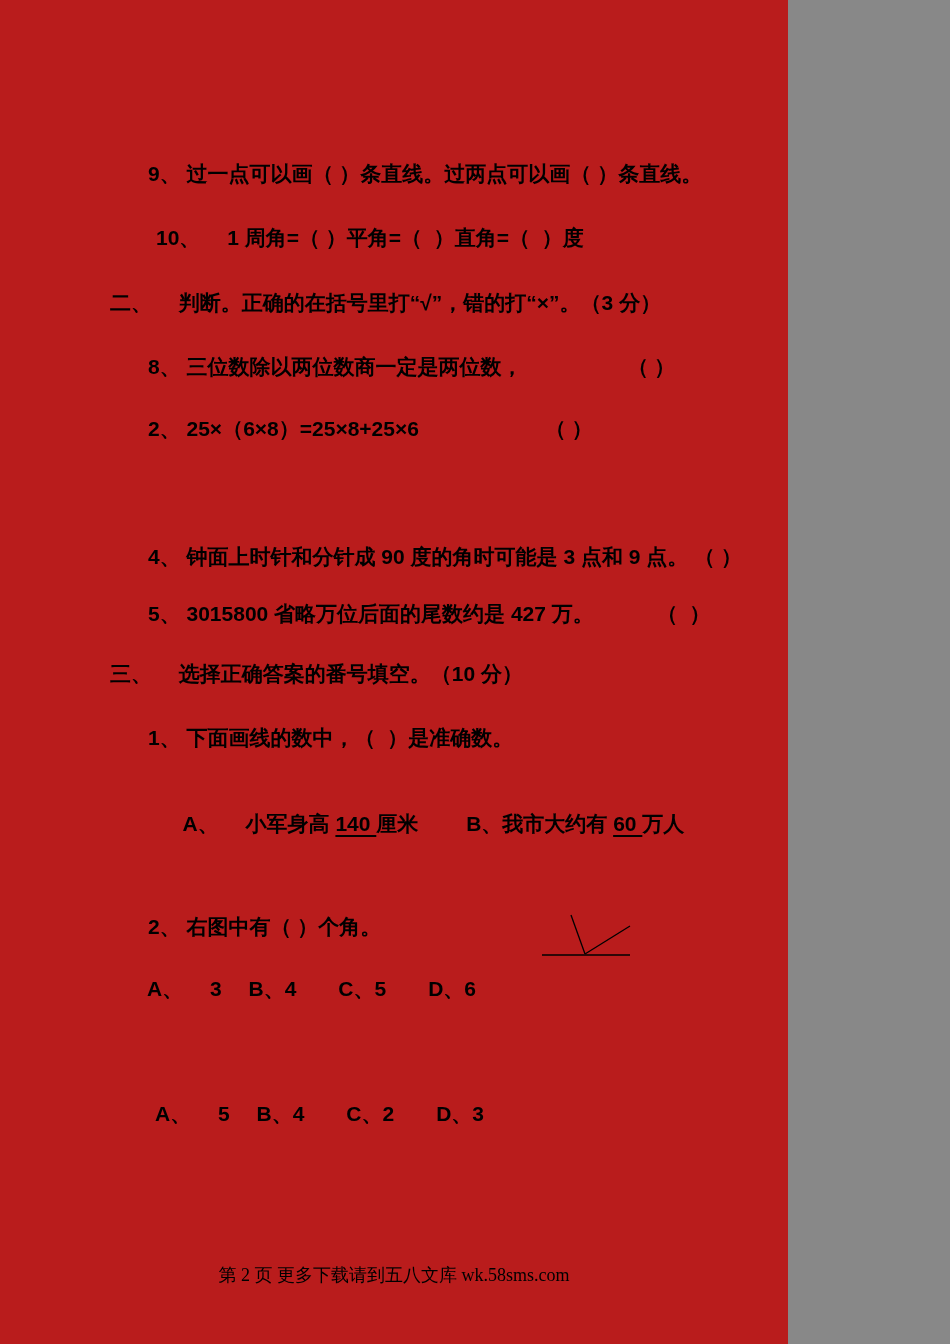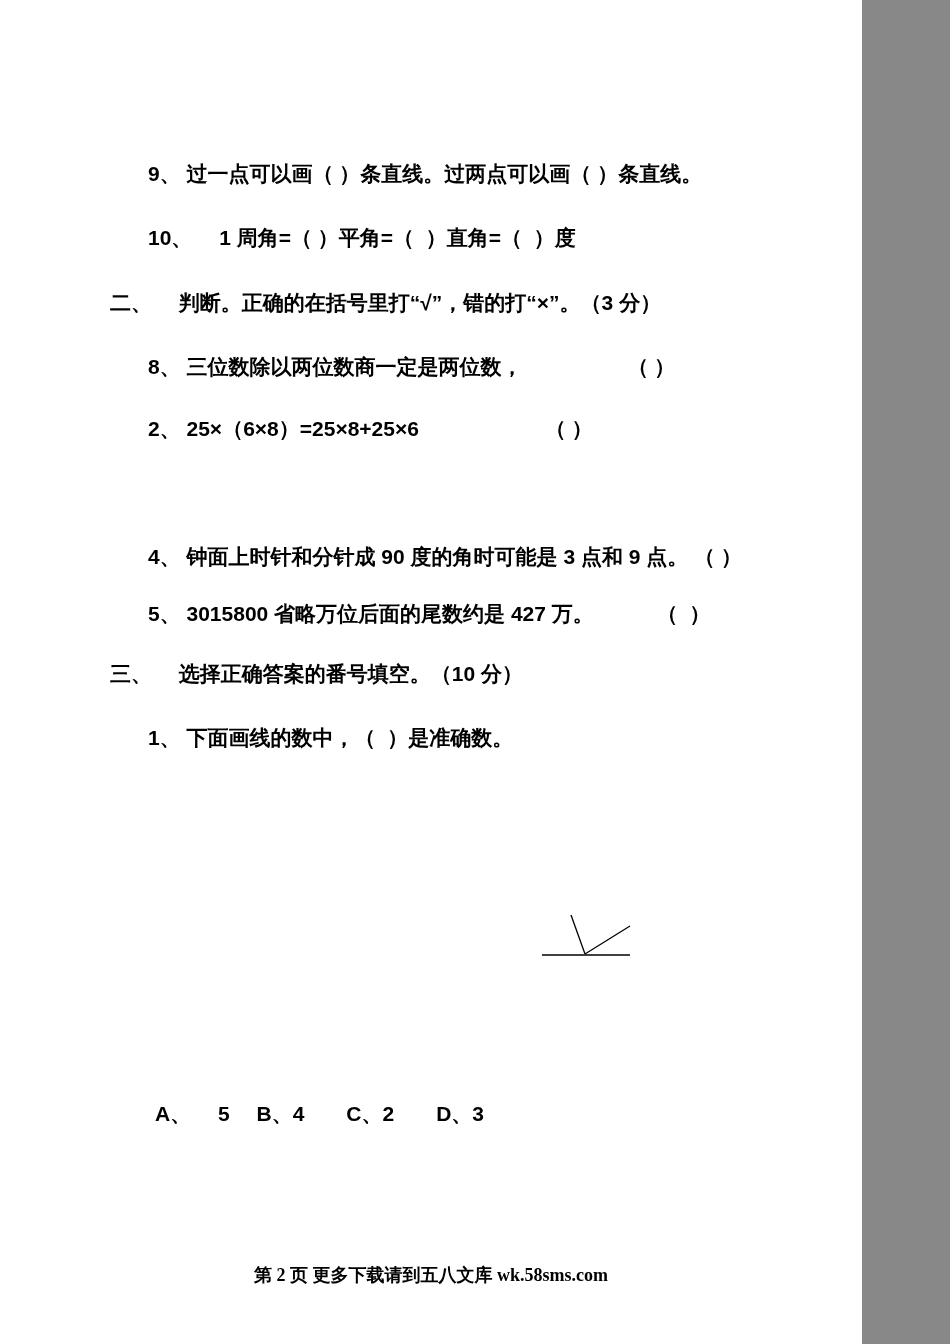--- a/index.html
+++ b/index.html
@@ -1,19 +1,19 @@
 <!DOCTYPE html>
 <html><head>
 <meta charset="utf-8">
 <style>
   html,body{margin:0;padding:0;background:#888;}
   .page{
     position:relative;
-    width:862px;height:1344px;
-    background:#ffffff;
+    width:788px;height:1344px;
+    background:#b91c1c;
     overflow:hidden;
     font-family:"Liberation Sans","DejaVu Sans",sans-serif;
     color:#000;
   }
   .ln{
     position:absolute;
     white-space:pre;
     font-weight:700;
     font-size:21px;
     line-height:24px;
@@ -37,58 +37,63 @@
     border:2px solid #7d7d7d;
     vertical-align:-3px;
     margin:0 2px;
   }
   .figure{position:absolute;left:535px;top:903px;}
   .footer{
     position:absolute;
     left:0;right:0;top:1263px;
     text-align:center;
     font-family:"Liberation Serif","DejaVu Serif",serif;
-    font-weight:700;
+    font-weight:400;
     font-size:18px;
     color:#000;
     white-space:pre;
   }
 </style>
 </head>
 <body>
 
 <div class="page">
 
   <div class="ln" style="top:162px;left:148px">9、 过一点可以画（ ）条直线。过两点可以画（ ）条直线。</div>
 
-  <div class="ln" style="top:226px;left:148px">10、　 1 周角=（ ）平角=（  ）直角=（  ）度</div>
+  <div class="ln" style="top:226px;left:156px">10、　 1 周角=（ ）平角=（  ）直角=（  ）度</div>
 
   <div class="ln" style="top:291px;left:110px">二、　 判断。正确的在括号里打“√”，错的打“×”。（3 分）</div>
 
   <div class="ln" style="top:355px;left:148px">8、 三位数除以两位数商一定是两位数，　　　　　（ ）</div>
 
   <div class="ln" style="top:417px;left:148px">2、 25×（6×8）=25×8+25×6　　　　　　（ ）</div>
 
 
   <div class="ln" style="top:545px;left:148px">4、 钟面上时针和分针成 90 度的角时可能是 3 点和 9 点。 （ ）</div>
 
   <div class="ln" style="top:602px;left:148px">5、 3015800 省略万位后面的尾数约是 427 万。　　　（  ）</div>
 
   <div class="ln" style="top:662px;left:110px">三、　 选择正确答案的番号填空。（10 分）</div>
 
   <div class="ln" style="top:726px;left:148px">1、 下面画线的数中，（  ）是准确数。</div>
 
+  <div class="ln" style="top:788px;left:160px">
+    <span>A、　 小军身高 </span><span class="u">140 </span><span>厘米　　 </span><span>B、我市大约有 </span><span class="u">60 </span><span>万人</span>
+  </div>
 
 
+  <div class="ln" style="top:915px;left:148px">2、 右图中有（ ）个角。</div>
 
   <svg class="figure" width="105" height="60" viewBox="0 0 105 60">
     <line x1="7" y1="52" x2="95" y2="52" stroke="#000" stroke-width="1.3"></line>
     <line x1="50" y1="51" x2="36" y2="12" stroke="#000" stroke-width="1.3"></line>
     <line x1="50" y1="51" x2="95" y2="23" stroke="#000" stroke-width="1.3"></line>
   </svg>
 
+  <div class="ln" style="top:977px;left:147px">A、　 3　 B、4　　C、5　　D、6</div>
 
 
   <div class="ln" style="top:1102px;left:155px">A、　 5　 B、4　　C、2　　D、3</div>
 
   <div class="footer">第 2 页 更多下载请到五八文库 wk.58sms.com</div>
 
 </div>
 
 </body></html>

